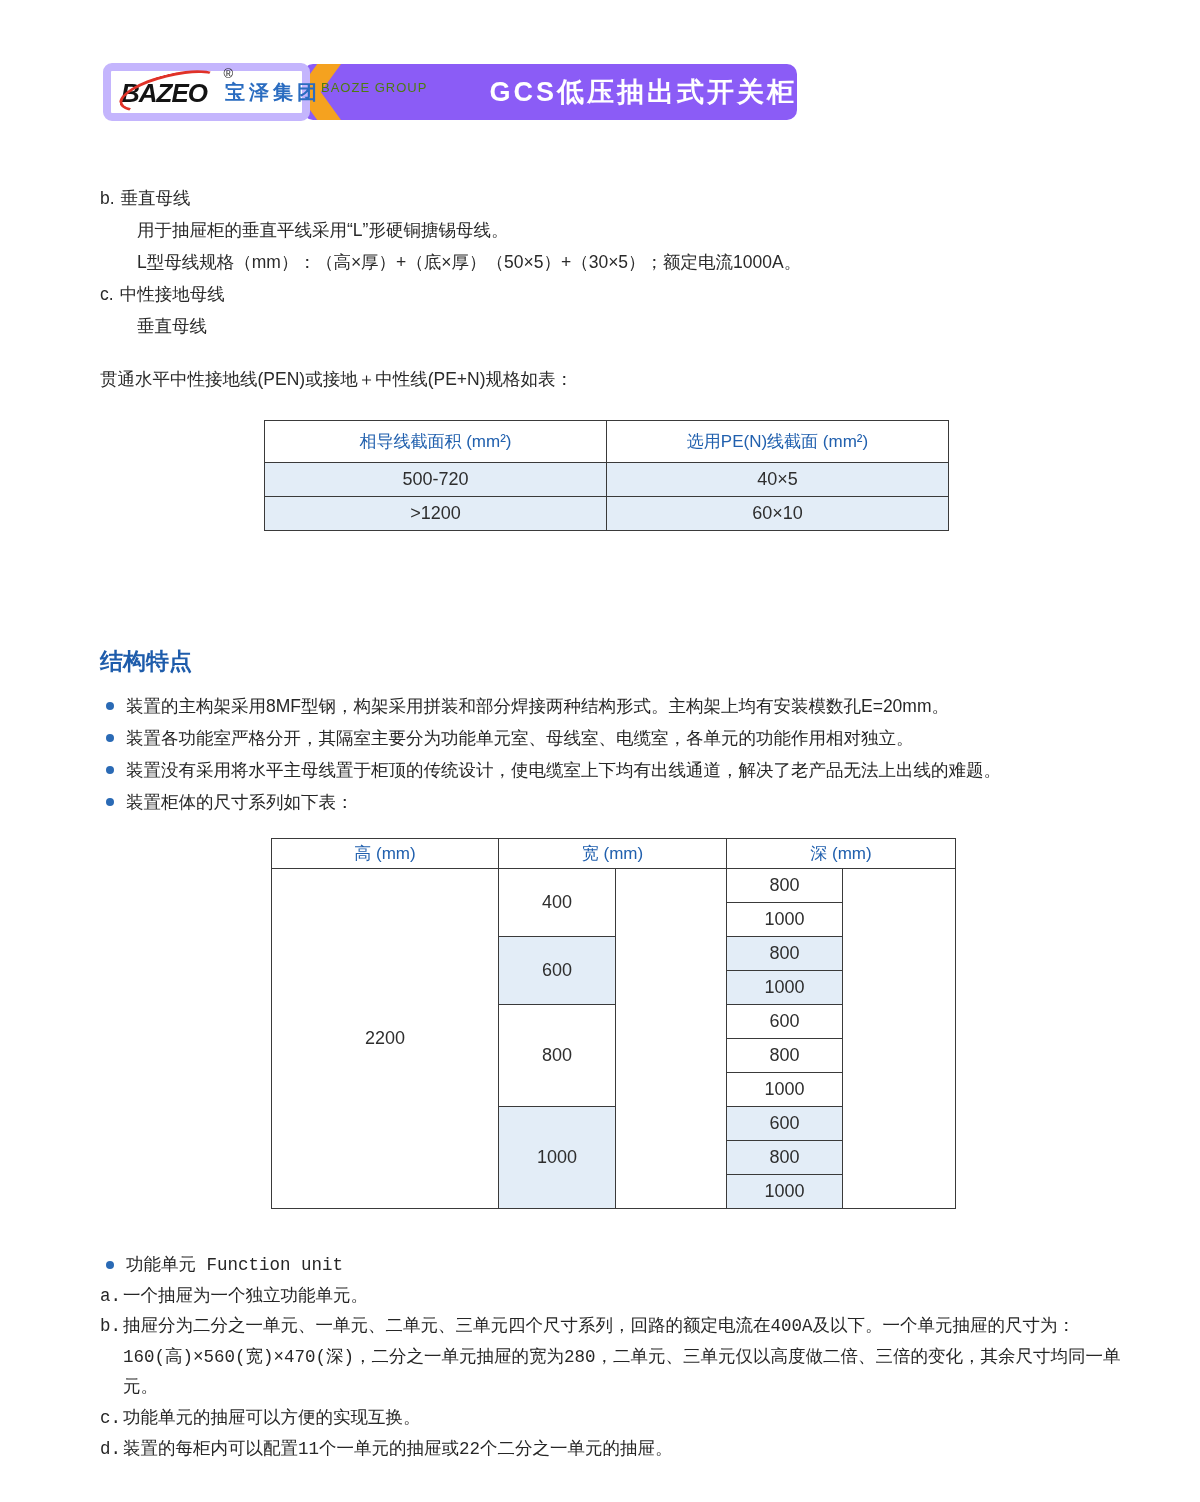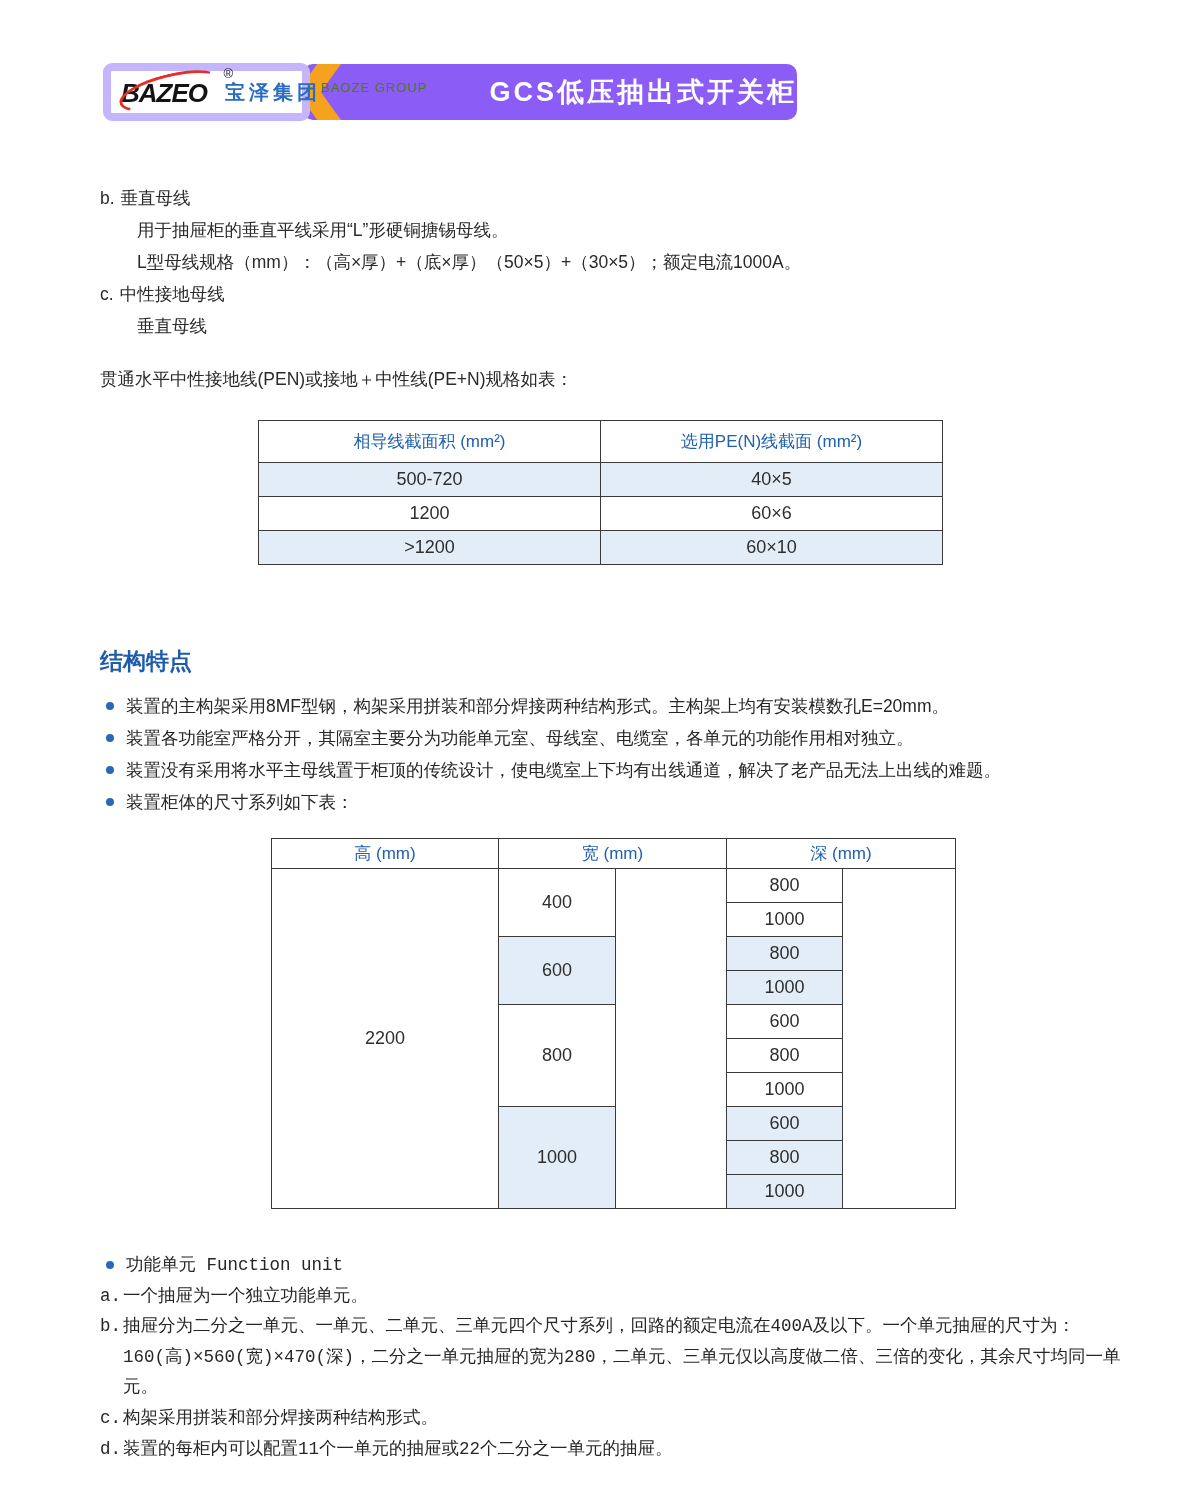--- a/index.html
+++ b/index.html
@@ -34,21 +34,21 @@
   .item-label{margin-right:6px;}
 
   .pen-intro{position:absolute;top:367px;left:100px;font-size:17.5px;color:#2a2a2a;}
 
   .footnote{position:absolute;top:583px;left:259px;font-size:17px;color:#2a2a2a;}
 
   
   table{border-collapse:collapse;table-layout:fixed;}
   th,td{border:1px solid #3a3a3a;text-align:center;padding:0;overflow:hidden;}
 
-  .pen-table{position:absolute;top:420px;left:258px;width:684px;}
+  .pen-table{position:absolute;top:420px;left:264px;width:684px;}
   .pen-table th{height:41px;font-size:17px;font-weight:normal;color:#2160ae;background:#ffffff;}
   .pen-table td{height:33px;font-size:18px;color:#2e2e2e;background:#ffffff;}
   .pen-table tr.shaded td{background:#e3edf7;}
 
   .dim-table{position:absolute;top:838px;left:271px;width:684px;}
   .dim-table th{height:29px;font-size:17px;font-weight:normal;color:#2160ae;background:#ffffff;}
   .dim-table td{height:33px;font-size:18px;color:#2e2e2e;background:#ffffff;vertical-align:middle;}
   .dim-table td.shaded{background:#e3edf7;}
 
   
@@ -112,24 +112,20 @@
       <tr>
         <th>相导线截面积 (mm²)</th>
         <th>选用PE(N)线截面 (mm²)</th>
       </tr>
     </thead>
     <tbody>
       <tr class="shaded">
         <td>500-720</td>
         <td>40×5</td>
       </tr>
-      <tr>
-        <td>1200</td>
-        <td>60×6</td>
-      </tr>
       <tr class="shaded">
         <td>&gt;1200</td>
         <td>60×10</td>
       </tr>
     </tbody>
   </table>
 
 
   <div class="features">
     <h2 class="features-title">结构特点</h2>
@@ -215,21 +211,21 @@
     <div class="fu-item">
       <span class="fu-label">a.</span>
       <span>一个抽屉为一个独立功能单元。</span>
     </div>
     <div class="fu-item">
       <span class="fu-label">b.</span>
       <span>抽屉分为二分之一单元、一单元、二单元、三单元四个尺寸系列，回路的额定电流在400A及以下。一个单元抽屉的尺寸为：160(高)×560(宽)×470(深)，二分之一单元抽屉的宽为280，二单元、三单元仅以高度做二倍、三倍的变化，其余尺寸均同一单元。</span>
     </div>
     <div class="fu-item">
       <span class="fu-label">c.</span>
-      <span>构架采用拼装和部分焊接两种结构形式。</span>
+      <span>功能单元的抽屉可以方便的实现互换。</span>
     </div>
     <div class="fu-item">
       <span class="fu-label">d.</span>
       <span>装置的每柜内可以配置11个一单元的抽屉或22个二分之一单元的抽屉。</span>
     </div>
   </div>
 
 </div>
 
 </body></html>

